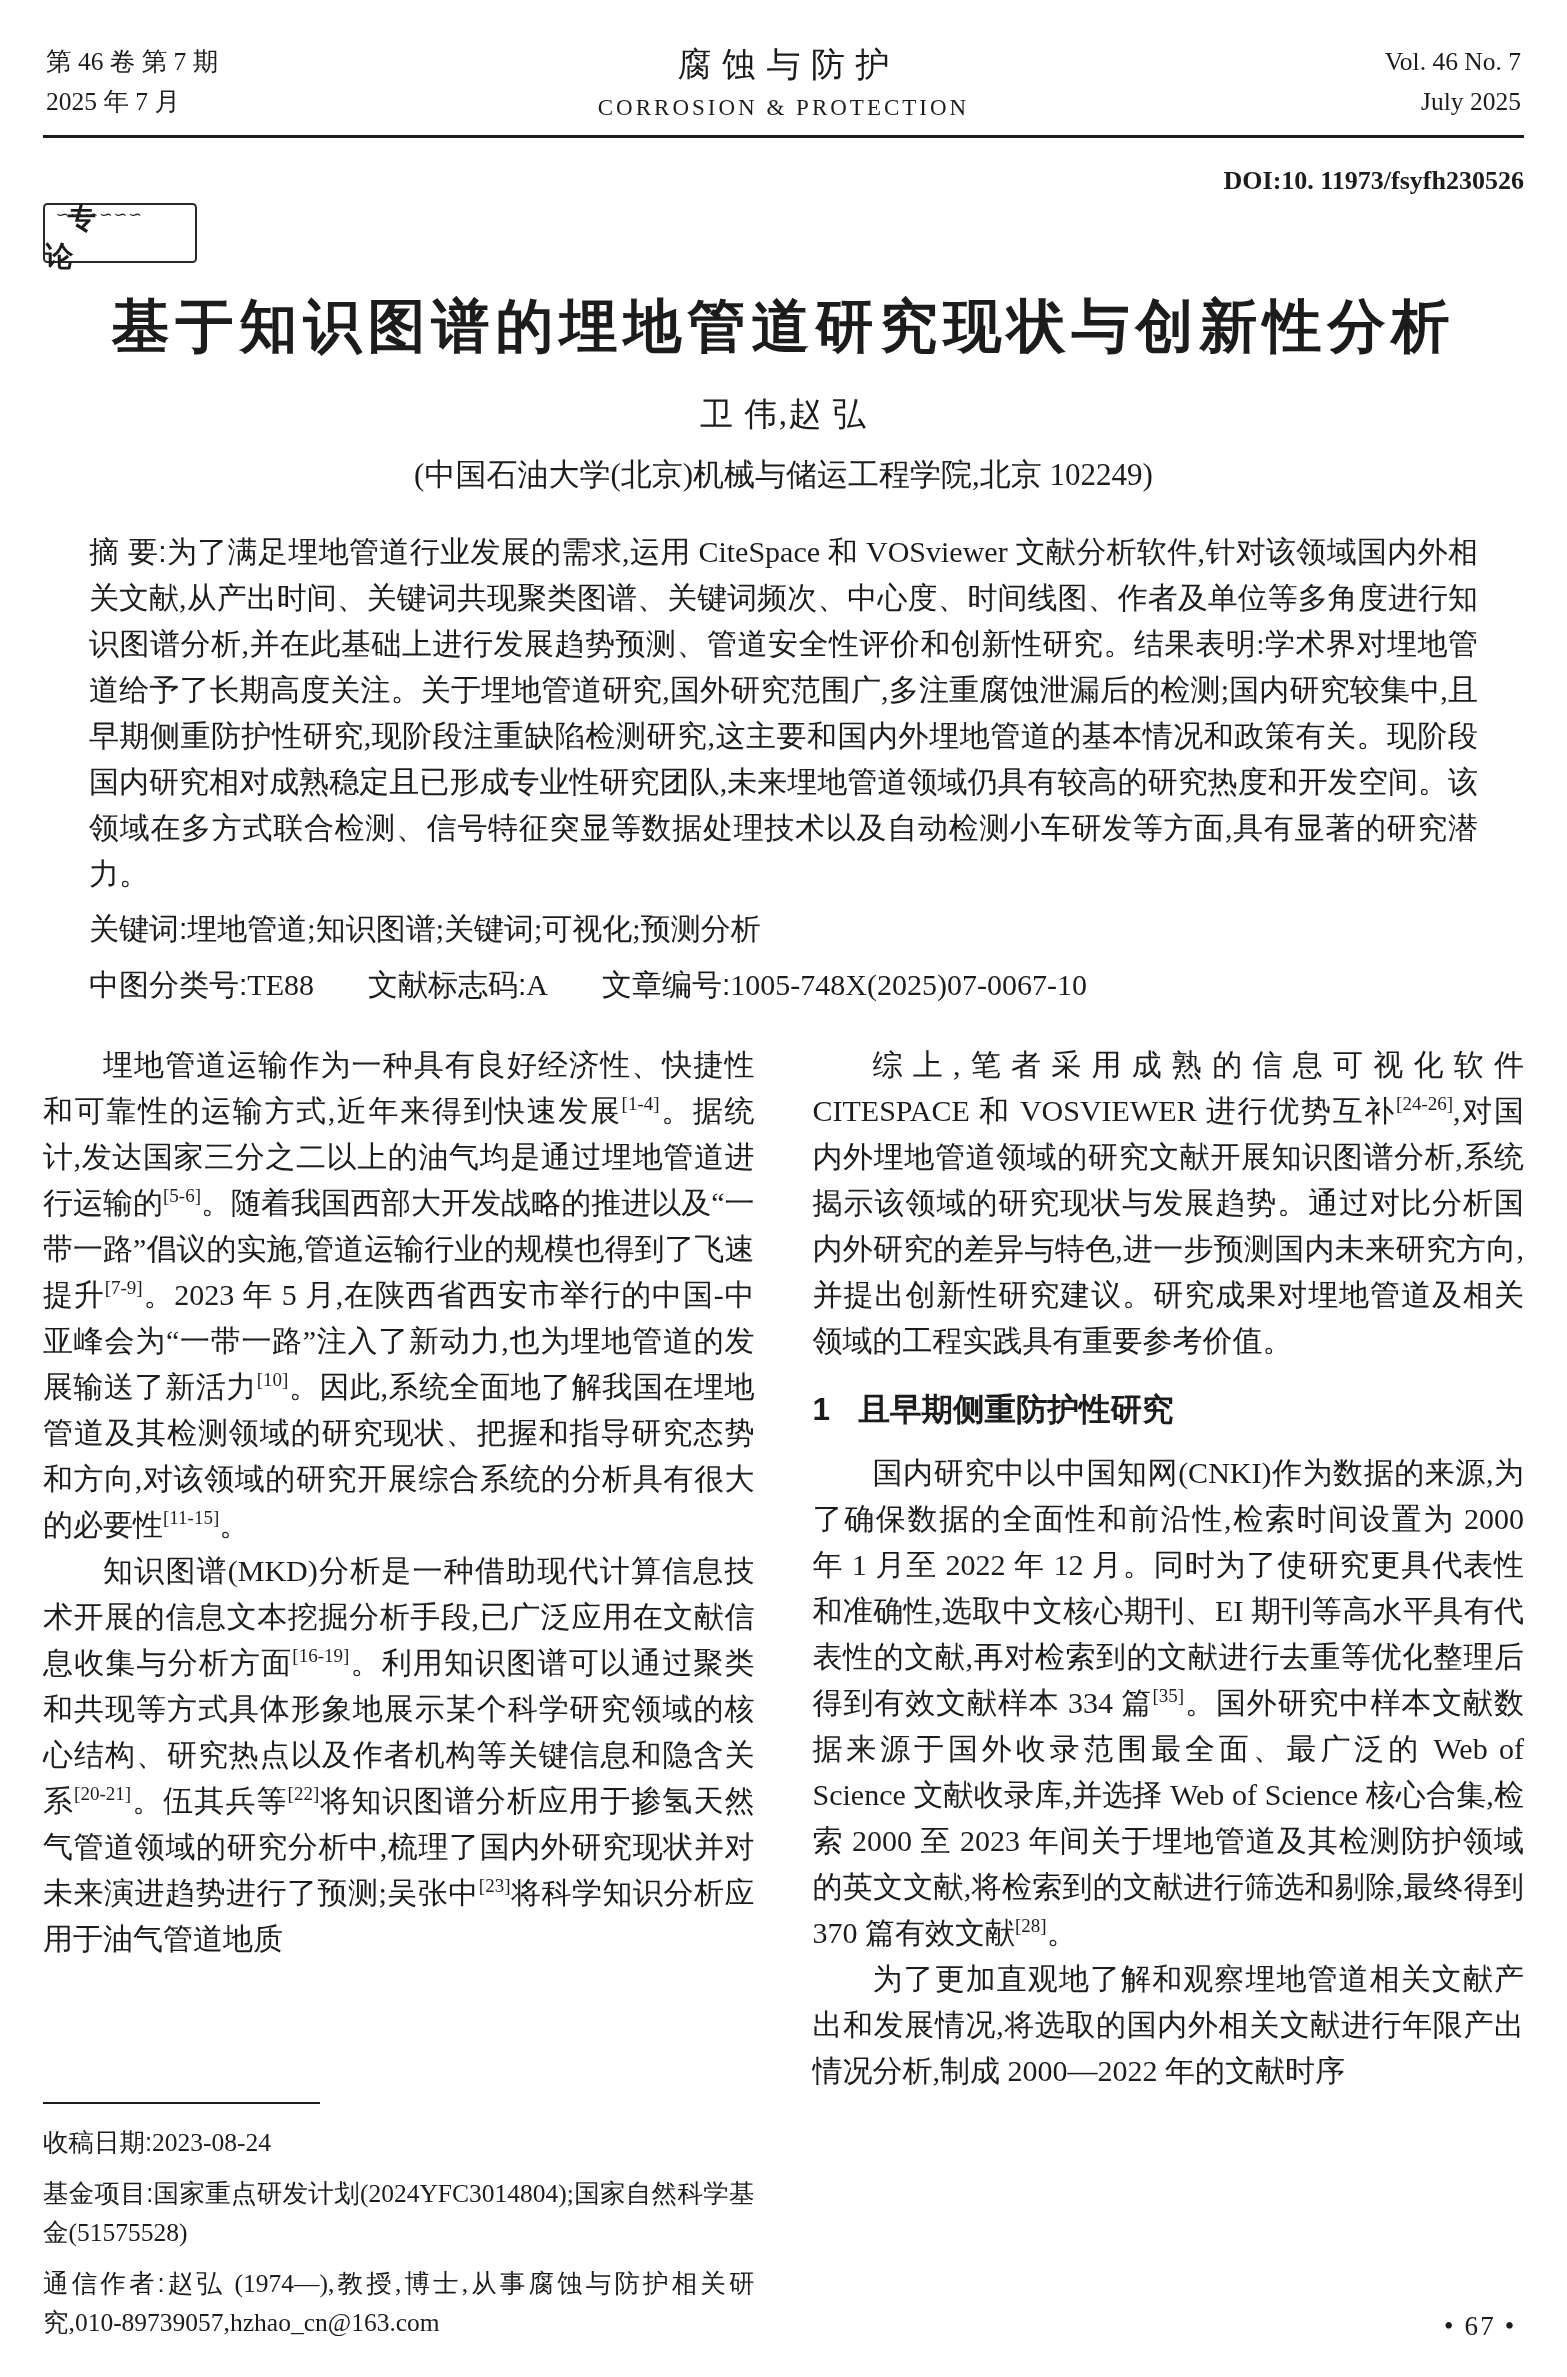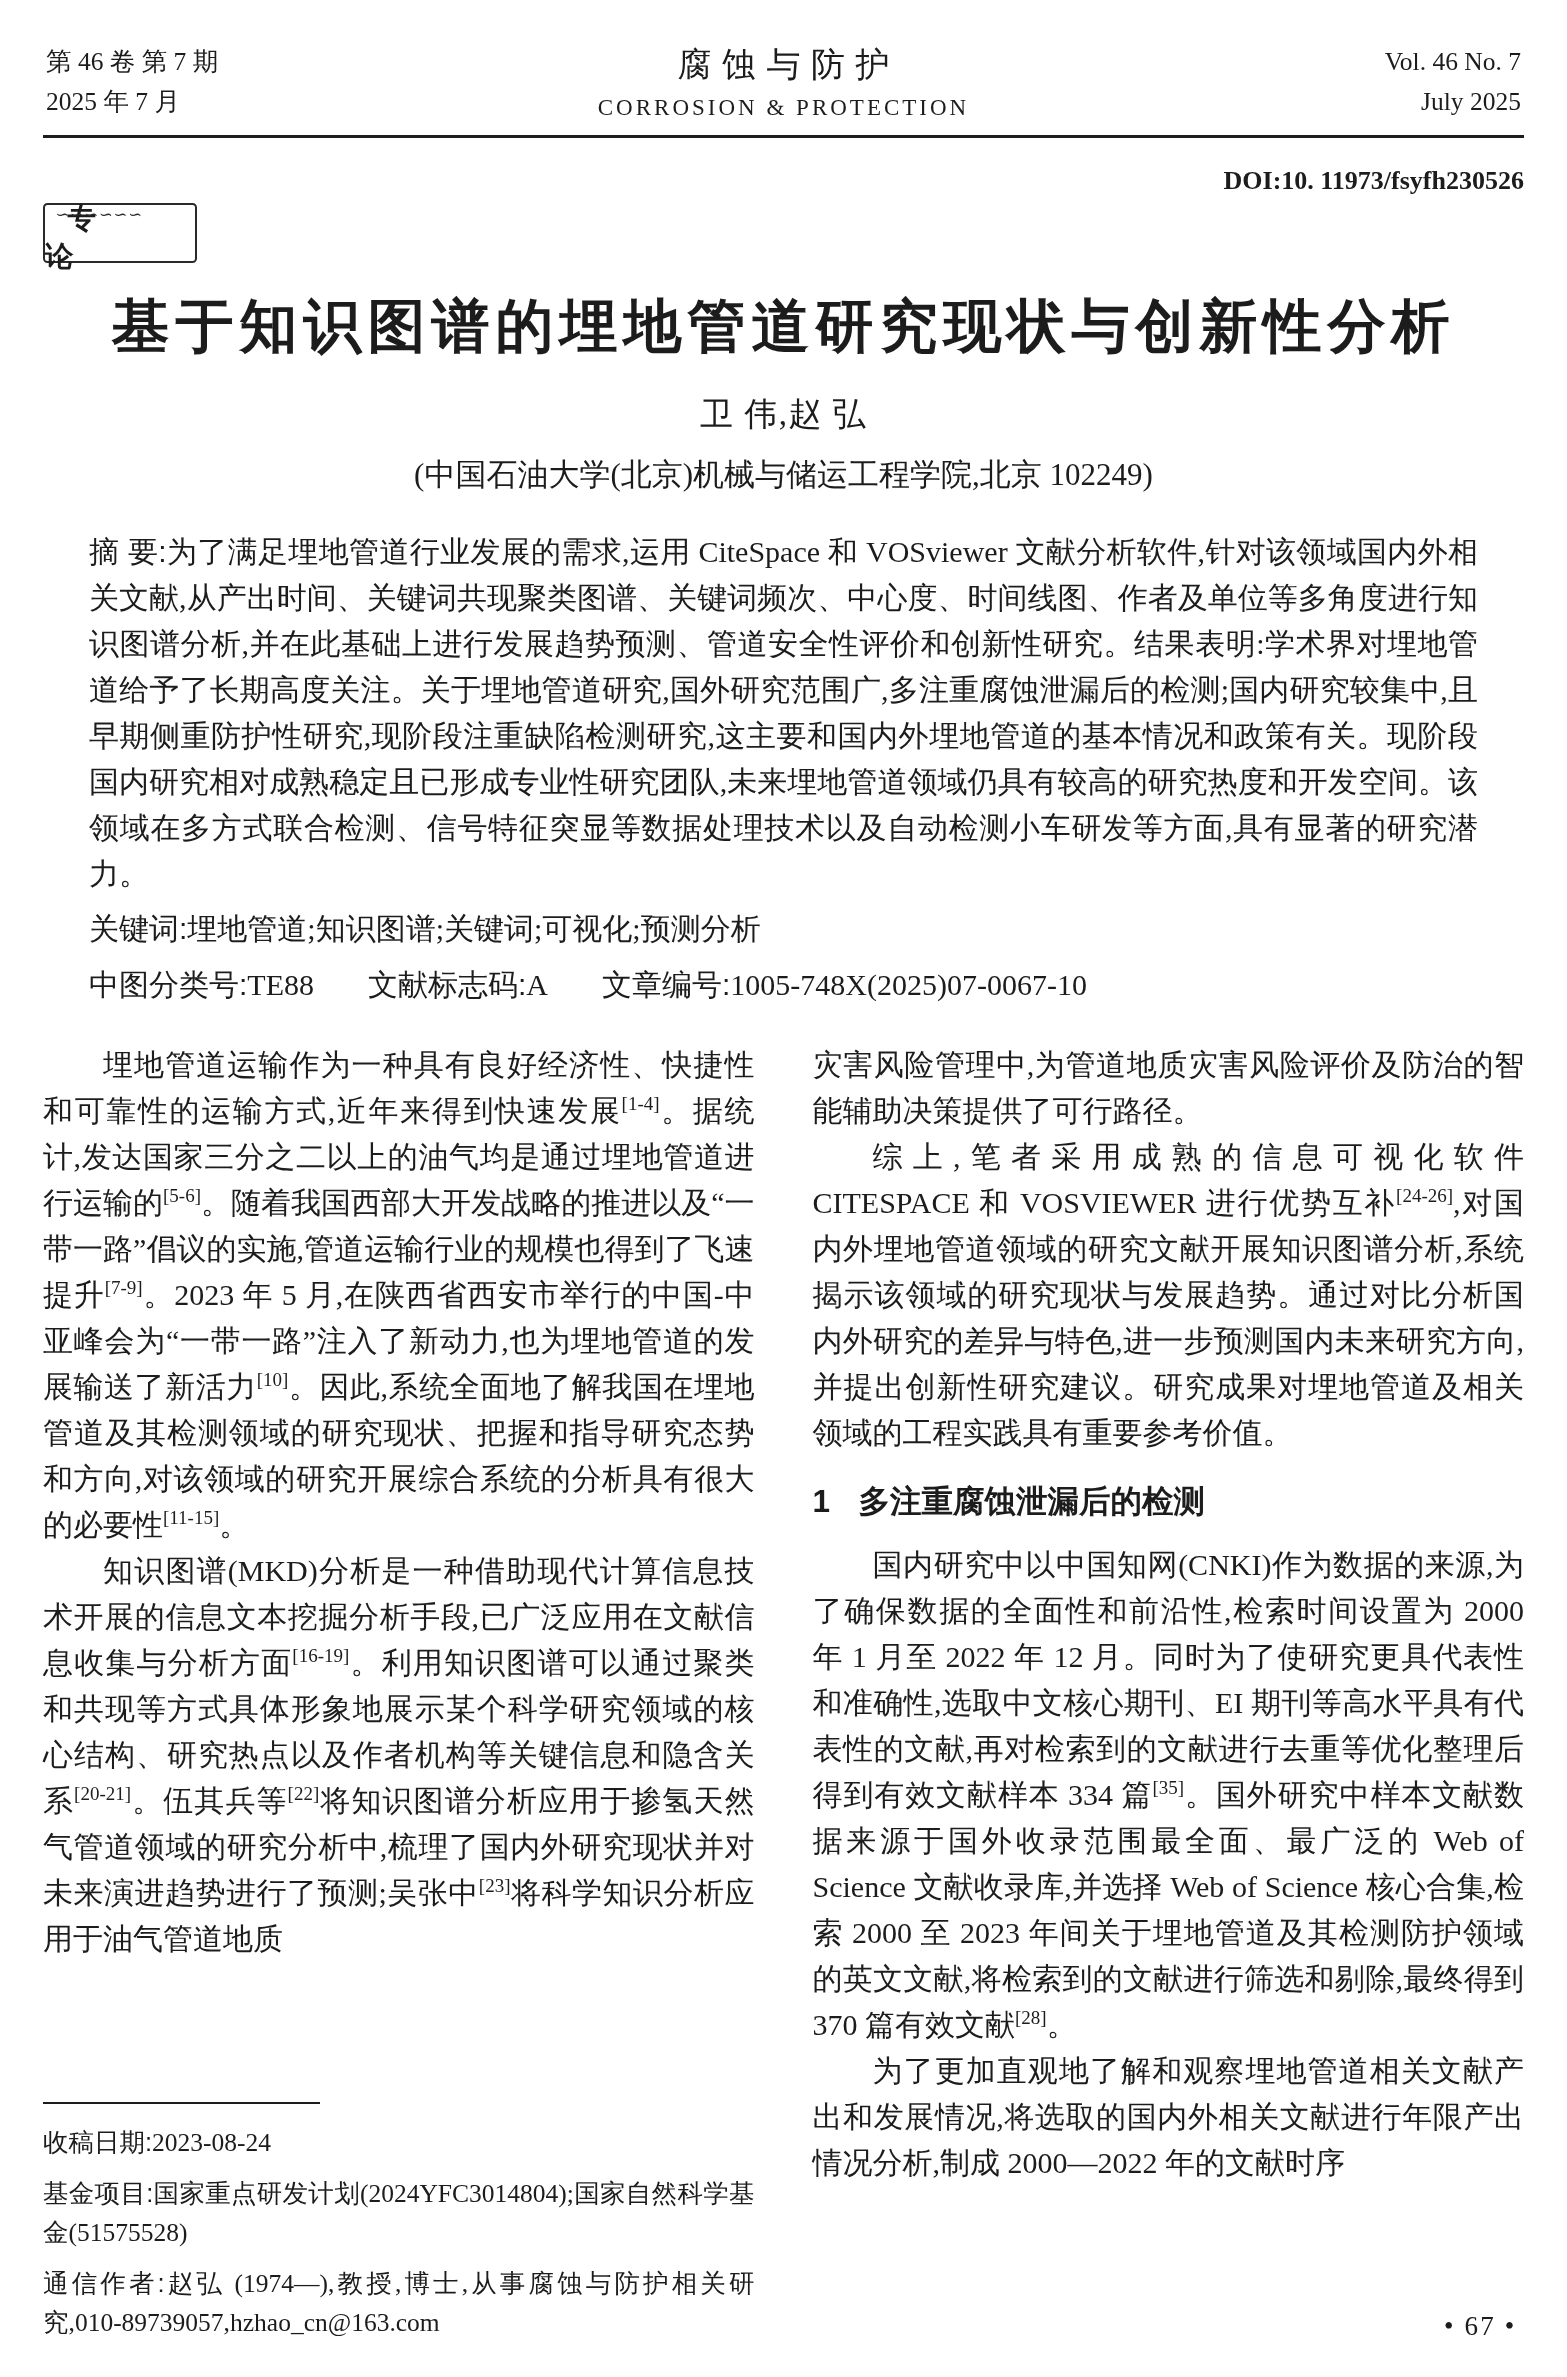--- a/index.html
+++ b/index.html
@@ -108,24 +108,23 @@
 
       <div class="footnotes">
         <div class="fn-rule"></div>
         <p class="fn"><span class="lbl">收稿日期:</span><span>2023-08-24</span></p>
         <p class="fn"><span class="lbl">基金项目:</span><span>国家重点研发计划(2024YFC3014804);国家自然科学基金(51575528)</span></p>
         <p class="fn"><span class="lbl">通信作者:</span><span>赵弘 (1974—),教授,博士,从事腐蚀与防护相关研究,010-89739057,hzhao_cn@163.com</span></p>
       </div>
     </div>
 
     <div class="col">
-      <p class="para no-indent refsup">灾害风险管理中,为管道地质灾害风险评价及防治的智能辅助决策提供了可行路径。</p>
       <p class="para refsup">综上,笔者采用成熟的信息可视化软件 CITESPACE 和 VOSVIEWER 进行优势互补<sup>[24-26]</sup>,对国内外埋地管道领域的研究文献开展知识图谱分析,系统揭示该领域的研究现状与发展趋势。通过对比分析国内外研究的差异与特色,进一步预测国内未来研究方向,并提出创新性研究建议。研究成果对埋地管道及相关领域的工程实践具有重要参考价值。</p>
 
-      <h2 class="section-heading"><span class="sec-num">1</span><span>多注重腐蚀泄漏后的检测</span></h2>
+      <h2 class="section-heading"><span class="sec-num">1</span><span>且早期侧重防护性研究</span></h2>
 
       <p class="para refsup">国内研究中以中国知网(CNKI)作为数据的来源,为了确保数据的全面性和前沿性,检索时间设置为 2000 年 1 月至 2022 年 12 月。同时为了使研究更具代表性和准确性,选取中文核心期刊、EI 期刊等高水平具有代表性的文献,再对检索到的文献进行去重等优化整理后得到有效文献样本 334 篇<sup>[35]</sup>。国外研究中样本文献数据来源于国外收录范围最全面、最广泛的 Web of Science 文献收录库,并选择 Web of Science 核心合集,检索 2000 至 2023 年间关于埋地管道及其检测防护领域的英文文献,将检索到的文献进行筛选和剔除,最终得到 370 篇有效文献<sup>[28]</sup>。</p>
       <p class="para refsup">为了更加直观地了解和观察埋地管道相关文献产出和发展情况,将选取的国内外相关文献进行年限产出情况分析,制成 2000—2022 年的文献时序</p>
 
       <div class="page-number">• 67 •</div>
     </div>
 
   </div>
 </div>
 

